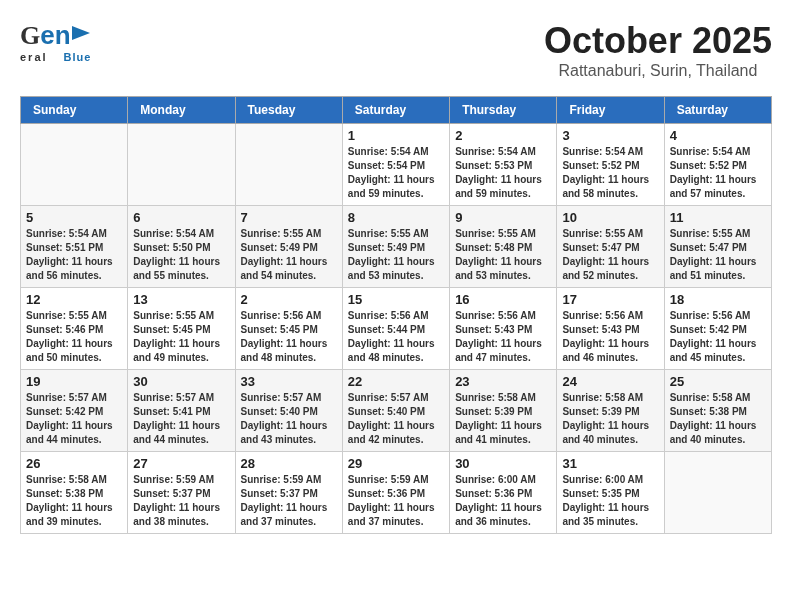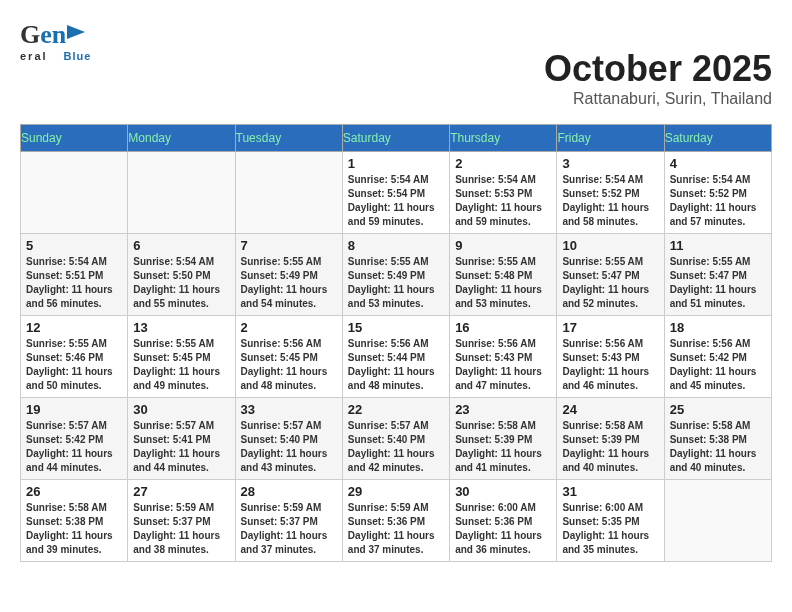--- a/index.html
+++ b/index.html
@@ -10,42 +10,41 @@
       min-height: 612px;
       padding: 20px;
     }
     .header {
       display: flex;
       justify-content: space-between;
       align-items: flex-start;
       margin-bottom: 16px;
     }
     .title-block {
-      text-align: right;
-      margin-top: 28px;
+      text-align: center;
     }
     .month-title {
       font-size: 36px;
       font-weight: bold;
       color: #222;
     }
     .location {
       font-size: 16px;
       color: #555;
     }
     table {
       width: 100%;
       border-collapse: collapse;
     }
     th {
       background-color: #2a6dbd;
-      color: #86efac;
+      color: #ffffff;
       font-size: 12px;
-      font-weight: normal;
-      padding: 6px 0;
+      font-weight: bold;
+      padding: 6px 12px;
       text-align: left;
       border: 1px solid #aaa;
     }
     td {
       border: 1px solid #ccc;
       vertical-align: top;
       padding: 4px 5px;
       font-size: 10px;
       color: #333;
       width: calc(100%/7);
@@ -74,21 +73,21 @@
     .logo-row1 { display: flex; align-items: baseline; }
     .logo-row2 { display: flex; align-items: center; gap: 16px; }
   </style>
 </head>
 <body>
 
 <div class="header">
   <div class="logo-block">
     <div class="logo-row1">
       <span style="font-size:26px;font-weight:bold;color:#333;font-family:Georgia,serif;">G</span>
-      <span style="font-size:26px;font-weight:bold;color:#1a6faf;font-family:Liberation Serif, serif;">en</span>
+      <span style="font-size:26px;font-weight:bold;color:#1a6faf;font-family:Liberation Sans, sans-serif;">en</span>
       <svg width="18" height="22" viewBox="0 0 18 22" style="margin-left:1px;margin-bottom:2px;">
         <polygon points="0,4 18,11 0,18" fill="#1a6faf"></polygon>
       </svg>
     </div>
     <div class="logo-row2">
       <span style="font-size:11px;font-weight:bold;color:#333;font-family:Arial,sans-serif;letter-spacing:2px;">eral</span>
       <span style="font-size:11px;font-weight:bold;color:#1a6faf;font-family:Arial,sans-serif;letter-spacing:1px;">Blue</span>
     </div>
   </div>
   <div class="title-block">

